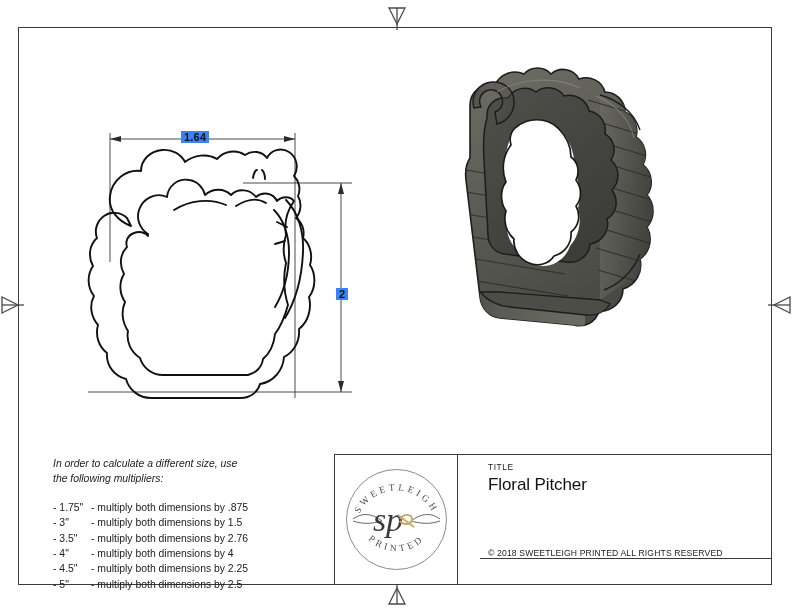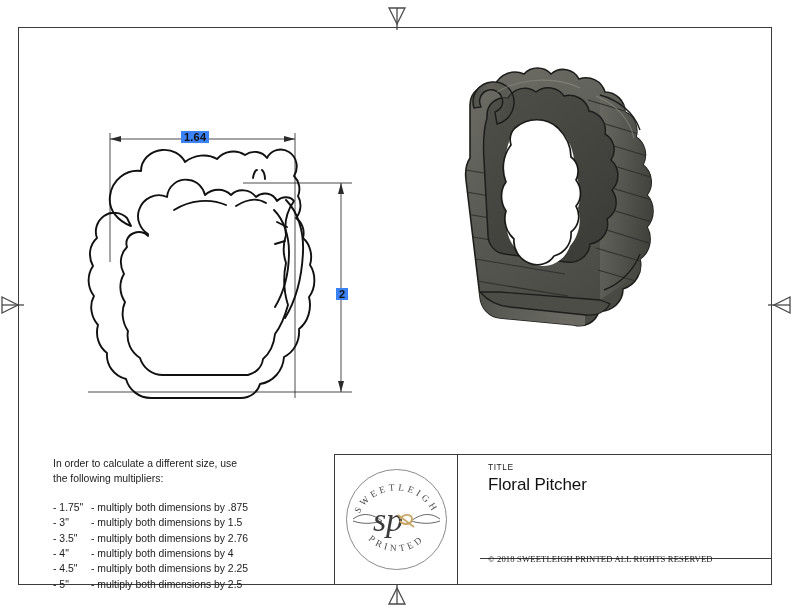--- a/index.html
+++ b/index.html
@@ -51,21 +51,21 @@
   
   .notes {
     position: absolute;
     left: 53px;
     top: 456px;
     width: 270px;
     font-size: 10.4px;
     line-height: 15.4px;
     color: #1b1b1b;
   }
-  .notes .intro { margin: 0 0 13px 0; }
+  .notes .intro { margin: 0 0 13px 0; font-style: italic; }
   .notes .mlist { margin: 0; padding: 0; list-style: none; }
   .notes .mlist li {
     white-space: pre;
     font-size: 10.4px;
     line-height: 15.4px;
   }
   .notes .mlist li .sz {
     display: inline-block;
     width: 38px;
   }
@@ -112,27 +112,26 @@
     margin-bottom: 1px;
   }
   .tb-title-value {
     font-size: 17px;
     color: #111;
     letter-spacing: -.1px;
     line-height: 24px;
   }
   .tb-copy-cell {
     position: absolute;
-    left: 0; right: 0; bottom: 12px;
+    left: 0; right: 0; bottom: 18px;
     height: 26px;
     display: flex;
     align-items: center;
     padding-left: 8px;
     box-sizing: border-box;
-    font-family: Liberation Serif, serif;
   }
   .tb-copy-text {
     font-size: 8.6px;
     letter-spacing: .15px;
     color: #1a1a1a;
     white-space: nowrap;
   }
 
   
   .logo-wrap {

